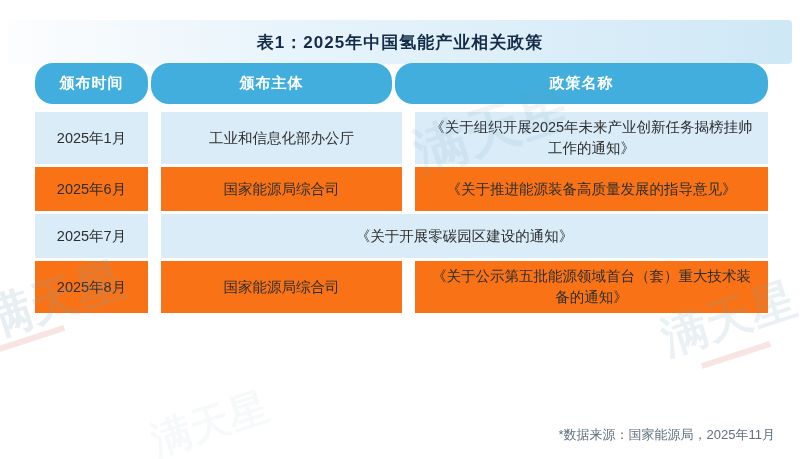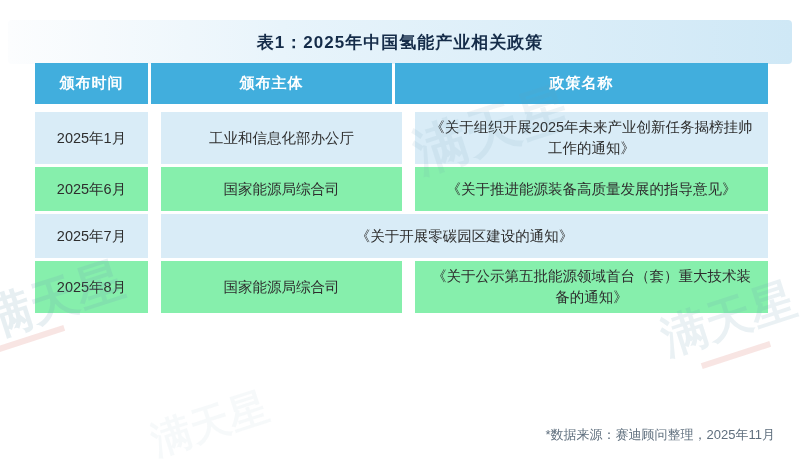--- a/index.html
+++ b/index.html
@@ -16,28 +16,28 @@
     display:flex; align-items:center; justify-content:center;
   }
   .banner-title {
     font-size:17px; font-weight:bold; color:#152c49; letter-spacing:1px;
   }
   .table-wrap { position:absolute; left:35px; top:63px; width:733px; }
   .hrow { display:flex; gap:3px; margin-bottom:8px; }
   .hcell {
     background:#41aedd; color:#ffffff; font-weight:bold; font-size:15px;
     display:flex; align-items:center; justify-content:center;
-    height:41px; letter-spacing:1px;
+    height:41px; letter-spacing:1px;border-radius:18px;
   }
   .row { display:flex; gap:13px; margin-bottom:3px; }
   .cell {
     display:flex; align-items:center; justify-content:center;
     text-align:center; font-size:14.5px; color:#2e2e2e;
     min-height:44px; padding:5px 14px; box-sizing:border-box;
-    line-height:1.45; background:#86efac; font-weight:500;
+    line-height:1.45; background:#f97316; font-weight:500;
   }
   .row.alt .cell { background:#d9ecf7; }
   .c1 { width:113px; flex:none; }
   .c2 { width:241px; flex:none; }
   .c3 { flex:1; }
   .footer {
     position:absolute; right:25px; top:426px;
     font-size:13px; color:#5f6f7e;
   }
   .wm {
@@ -88,20 +88,20 @@
 
   <div class="row">
     <div class="cell c1">2025年8月</div>
     <div class="cell c2">国家能源局综合司</div>
     <div class="cell c3">《关于公示第五批能源领域首台（套）重大技术装备的通知》</div>
   </div>
 
 
 </div>
 
-<div class="footer">*数据来源：赛迪顾问整理，2025年11月</div>
+<div class="footer">*数据来源：国家能源局，2025年11月</div>
 
 <span class="wm wm1">满天星</span>
 <span class="wm wm2">满天星</span>
 <span class="wm wm3">满天星</span>
 <span class="wm wm4">满天星</span>
 <span class="wm-red wmr1"></span>
 <span class="wm-red wmr2"></span>
 
 </body></html>

